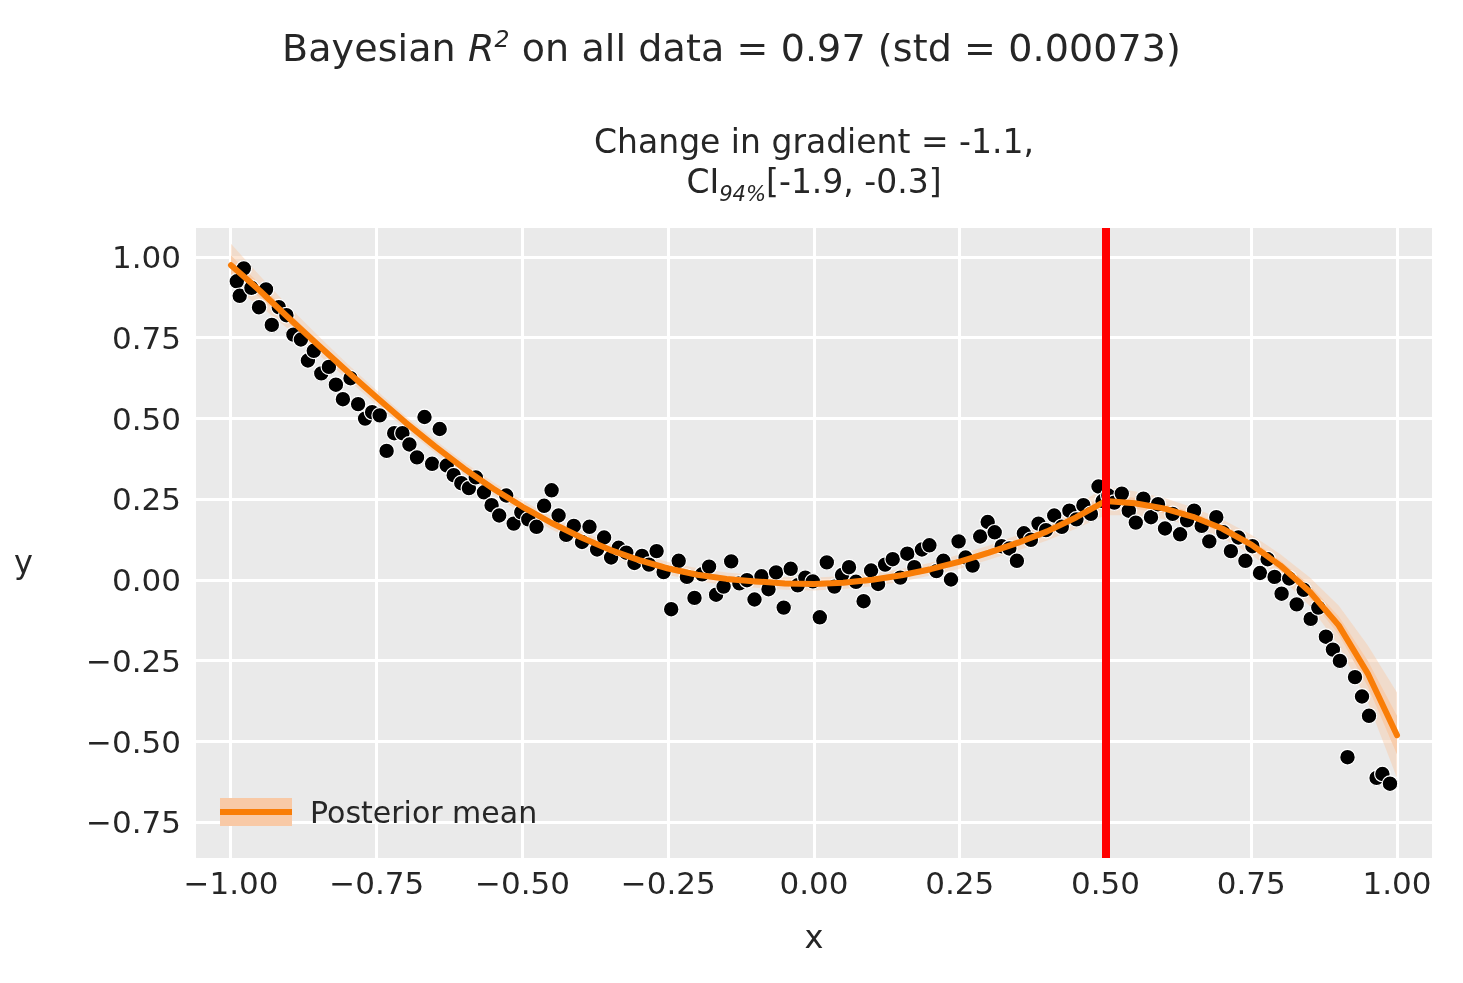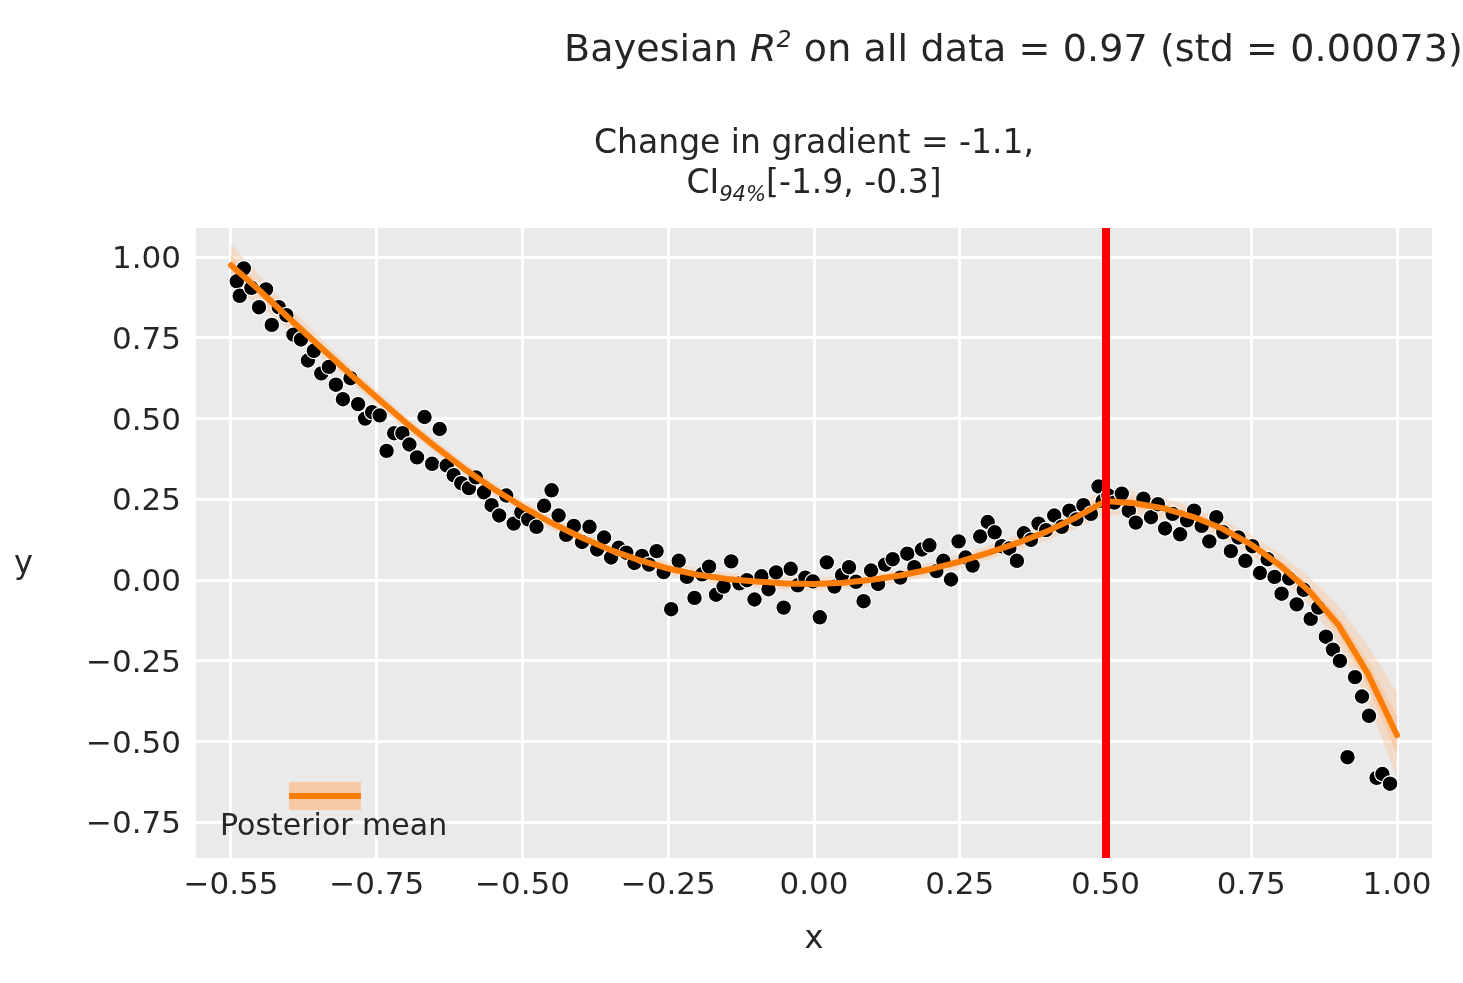--- a/index.html
+++ b/index.html
@@ -23,21 +23,21 @@
     height: 983px;
     background: #ffffff;
   }
 
   
   .suptitle {
     position: absolute;
     left: 0;
     top: 16px;
     width: 1463px;
-    text-align: right;
+    text-align: center;
     font-size: 38px;
     line-height: 46px;
     color: #262626;
     letter-spacing: 0.1px;
     white-space: nowrap;
   }
   .suptitle .ital { font-style: italic; }
   .suptitle sup {
     font-size: 0.62em;
     vertical-align: super;
@@ -136,21 +136,20 @@
   
   #legend {
     position: absolute;
     left: 206px;
     top: 782px;
     height: 60px;
     display: flex;
     align-items: center;
     padding: 0 14px;
     box-sizing: border-box;
-    flex-direction: column;
   }
   .legend-swatch {
     position: relative;
     width: 72px;
     height: 28px;
     margin-right: 18px;
   }
   .legend-band {
     position: absolute;
     left: 0; top: 0;
@@ -379,21 +378,21 @@
       <div class="ytick" style="top: 242.077px;">1.00</div>
       <div class="ytick" style="top: 322.846px;">0.75</div>
       <div class="ytick" style="top: 403.615px;">0.50</div>
       <div class="ytick" style="top: 484.385px;">0.25</div>
       <div class="ytick" style="top: 565.154px;">0.00</div>
       <div class="ytick" style="top: 645.923px;">−0.25</div>
       <div class="ytick" style="top: 726.692px;">−0.50</div>
       <div class="ytick" style="top: 807.462px;">−0.75</div>
     </div>
   <div id="xtick-layer">
-      <div class="xtick" style="left: 230.981px;">−0.55</div>
+      <div class="xtick" style="left: 230.981px;">−1.00</div>
       <div class="xtick" style="left: 376.736px;">−0.75</div>
       <div class="xtick" style="left: 522.491px;">−0.50</div>
       <div class="xtick" style="left: 668.245px;">−0.25</div>
       <div class="xtick" style="left: 814px;">0.00</div>
       <div class="xtick" style="left: 959.755px;">0.25</div>
       <div class="xtick" style="left: 1105.51px;">0.50</div>
       <div class="xtick" style="left: 1251.26px;">0.75</div>
       <div class="xtick" style="left: 1397.02px;">1.00</div>
     </div>
 

